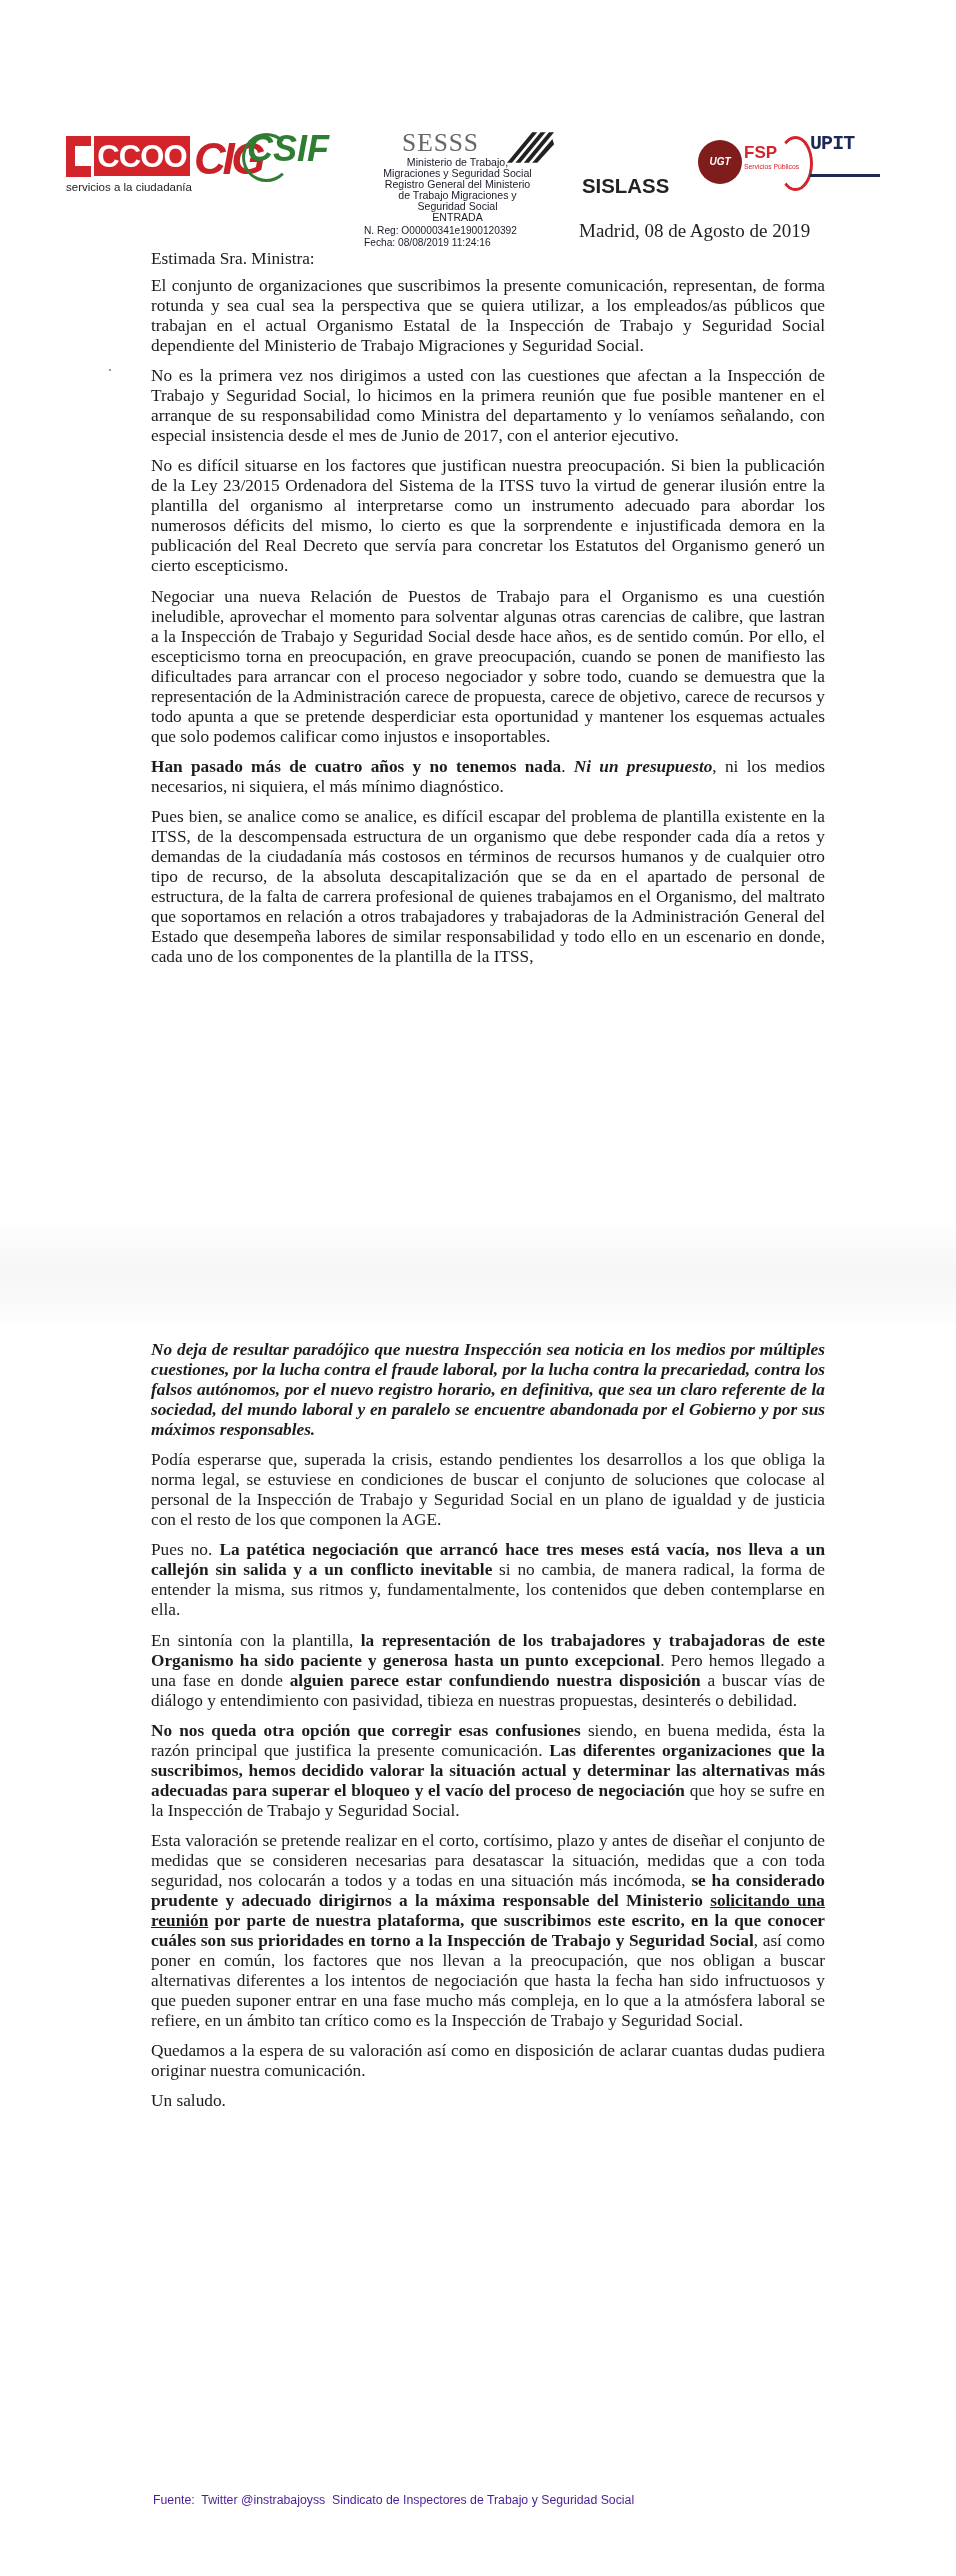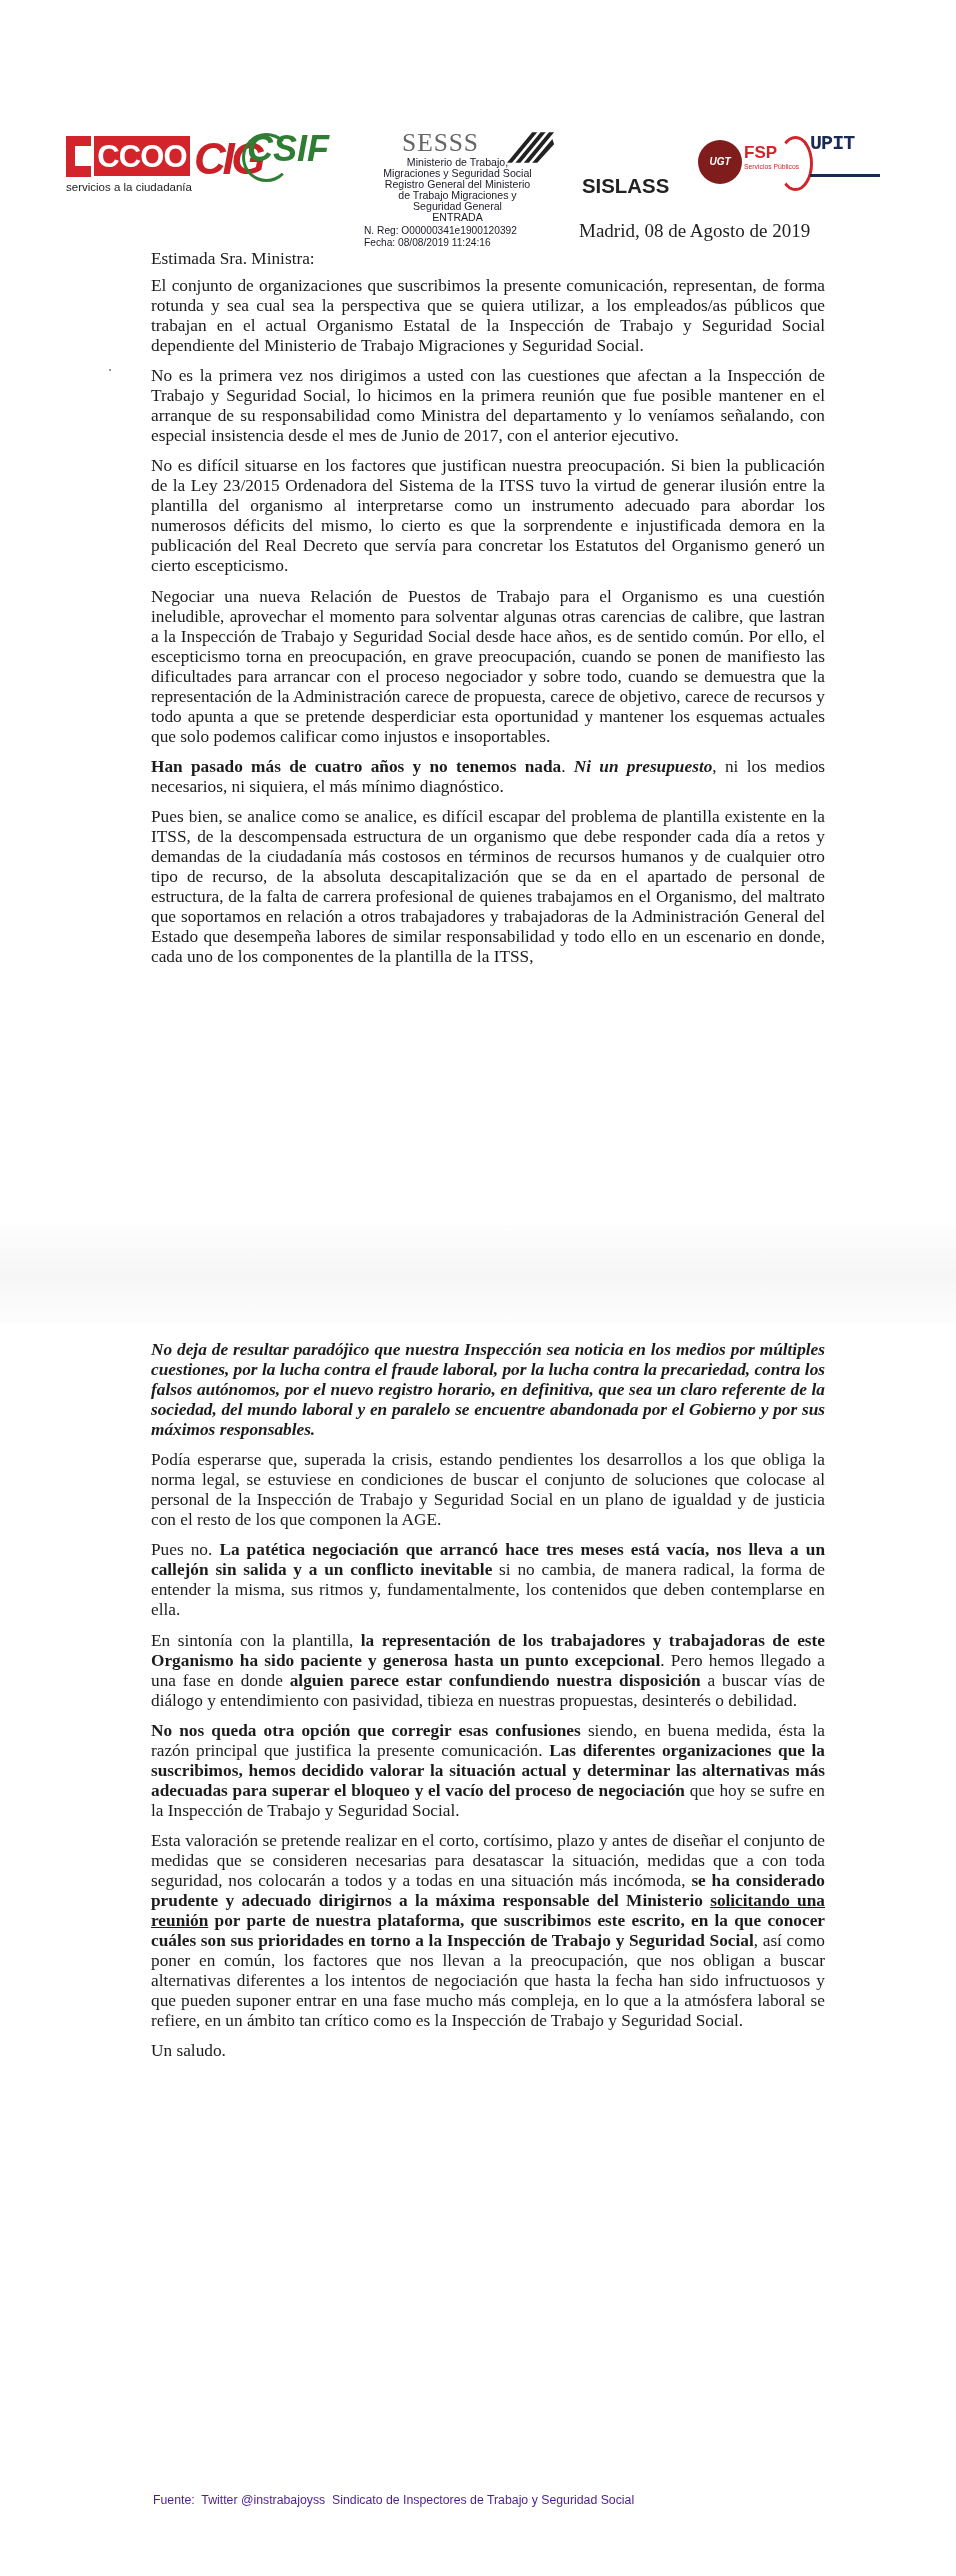--- a/index.html
+++ b/index.html
@@ -67,21 +67,21 @@
     <div class="csif-ring"></div>
     <span>CSIF</span>
   </div>
 
   <div class="logo sello">
     <div class="crest">SESSS</div>
     <div class="line">Ministerio de Trabajo,</div>
     <div class="line">Migraciones y Seguridad Social</div>
     <div class="line">Registro General del Ministerio</div>
     <div class="line">de Trabajo Migraciones y</div>
-    <div class="line">Seguridad General</div>
+    <div class="line">Seguridad Social</div>
     <div class="line">ENTRADA</div>
     <div class="stamp">N. Reg: O00000341e1900120392</div>
     <div class="stamp">Fecha: 08/08/2019 11:24:16</div>
   </div>
 
   <svg class="logo sislass-icon" viewBox="0 0 70 44">
     <g fill="#222">
       <path d="M10 40 L40 4 L46 4 L16 40 Z"></path>
       <path d="M20 40 L50 4 L56 4 L26 40 Z"></path>
       <path d="M30 40 L60 4 L66 4 L36 40 Z"></path>
@@ -126,18 +126,19 @@
     </p>
     <p>
       <span>En sintonía con la plantilla, </span><span class="b">la representación de los trabajadores y trabajadoras de este Organismo ha sido paciente y generosa hasta un punto excepcional</span><span>. Pero hemos llegado a una fase en donde </span><span class="b">alguien parece estar confundiendo nuestra disposición</span><span> a buscar vías de diálogo y entendimiento con pasividad, tibieza en nuestras propuestas, desinterés o debilidad.</span>
     </p>
     <p>
       <span class="b">No nos queda otra opción que corregir esas confusiones</span><span> siendo, en buena medida, ésta la razón principal que justifica la presente comunicación. </span><span class="b">Las diferentes organizaciones que la suscribimos, hemos decidido valorar la situación actual y determinar las alternativas más adecuadas para superar el bloqueo y el vacío del proceso de negociación</span><span> que hoy se sufre en la Inspección de Trabajo y Seguridad Social.</span>
     </p>
     <p>
       <span>Esta valoración se pretende realizar en el corto, cortísimo, plazo y antes de diseñar el conjunto de medidas que se consideren necesarias para desatascar la situación, medidas que a con toda seguridad, nos colocarán a todos y a todas en una situación más incómoda, </span><span class="b">se ha considerado prudente y adecuado dirigirnos a la máxima responsable del Ministerio </span><span class="b u">solicitando una reunión</span><span class="b"> por parte de nuestra plataforma, que suscribimos este escrito, en la que conocer cuáles son sus prioridades en torno a la Inspección de Trabajo y Seguridad Social</span><span>, así como poner en común, los factores que nos llevan a la preocupación, que nos obligan a buscar alternativas diferentes a los intentos de negociación que hasta la fecha han sido infructuosos y que pueden suponer entrar en una fase mucho más compleja, en lo que a la atmósfera laboral se refiere, en un ámbito tan crítico como es la Inspección de Trabajo y Seguridad Social.</span>
     </p>
+    <p>Quedamos a la espera de su valoración así como en disposición de aclarar cuantas dudas pudiera originar nuestra comunicación.</p>
     <p>Un saludo.</p>
   </div>
 
   <div class="footer">Fuente:  Twitter @instrabajoyss  Sindicato de Inspectores de Trabajo y Seguridad Social</div>
 </div>
 
 
 </body></html>

